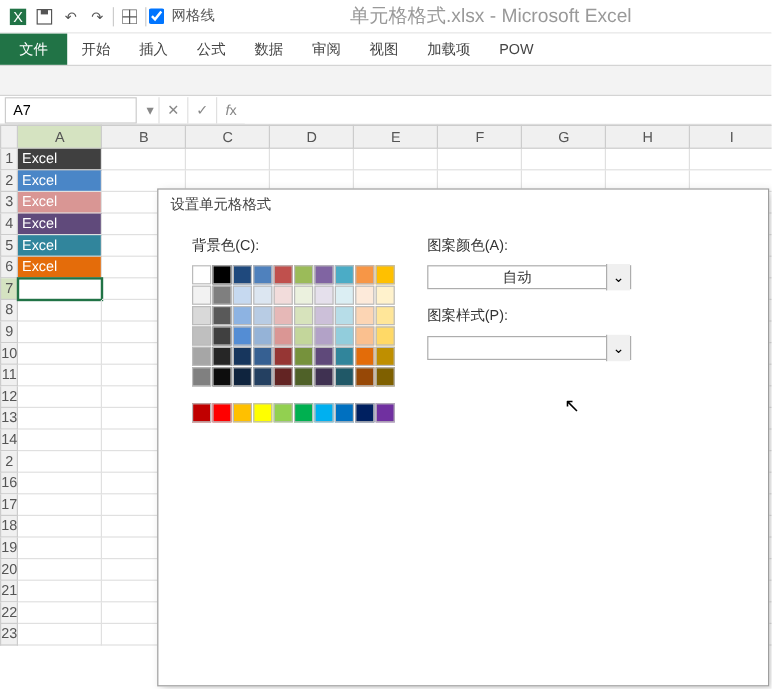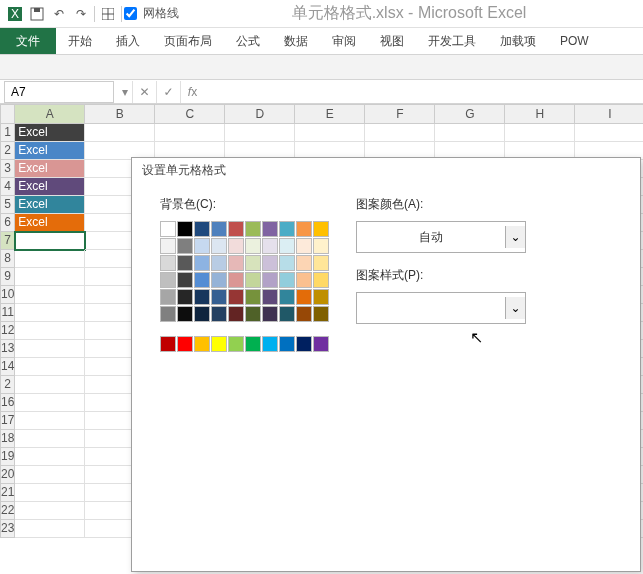--- a/index.html
+++ b/index.html
@@ -37,21 +37,21 @@
 .dlg-tab{padding:4px 14px;border:1px solid transparent;border-bottom:none;color:#333;margin-bottom:-1px}
 .dlg-tab.active{border-color:#ccc;background:#fff;border-bottom:1px solid #fff}
 .dlg-body{padding:14px 28px;display:flex;gap:16px}
 .section-label{color:#333;margin-bottom:8px}
 .no-color{width:180px;height:28px;border:2px solid #2a8dd4;background:#cce4f7;text-align:center;line-height:24px;color:#333;margin-bottom:10px}
 .sw{width:16px;height:16px;border:1px solid #bbb;cursor:pointer}
 .palette-row{display:flex;gap:1px;margin-bottom:1px;width:180px}
 .std-row{margin-top:14px}
 .btn-row{display:flex;gap:10px;margin-top:18px}
 .dlg-btn{padding:5px 14px;border:1px solid #adadad;background:#f0f0f0;cursor:pointer;color:#333}
-.combo{width:170px;height:32px;border:1px solid #adadad;display:flex;align-items:center;background:#fff;margin-top:4px;margin-bottom:14px}
+.combo{width:170px;height:20px;border:1px solid #adadad;display:flex;align-items:center;background:#fff;margin-top:4px;margin-bottom:14px}
 .combo-text{flex:1;text-align:center;color:#333}
 .combo-arrow{width:20px;height:22px;border-left:1px solid #adadad;background:#f0f0f0;display:flex;align-items:center;justify-content:center}
 input[type=checkbox]{margin-right:3px}
 </style>
 </head>
 <body>
 
 <div class="titlebar">
   <div class="qat-icon">
       <svg width="14" height="14">
@@ -80,26 +80,24 @@
       <input type="checkbox" checked="" style="">
       <span>网格线</span>
     </div>
   <div class="title-text">单元格格式.xlsx - Microsoft Excel</div>
 </div>
 
 <div class="ribbon-tabs">
   <div class="ribbon-tab file">文件</div>
   <div class="ribbon-tab">开始</div>
   <div class="ribbon-tab">插入</div>
-  <div class="ribbon-tab">页面布局</div>
   <div class="ribbon-tab">公式</div>
   <div class="ribbon-tab">数据</div>
   <div class="ribbon-tab">审阅</div>
   <div class="ribbon-tab">视图</div>
-  <div class="ribbon-tab">开发工具</div>
   <div class="ribbon-tab">加载项</div>
   <div class="ribbon-tab">POW</div>
 </div>
 
 <div class="ribbon-toolbar"></div>
 
 <div class="formula-bar">
   <div class="name-box">
       <span>A7</span>
     </div>

